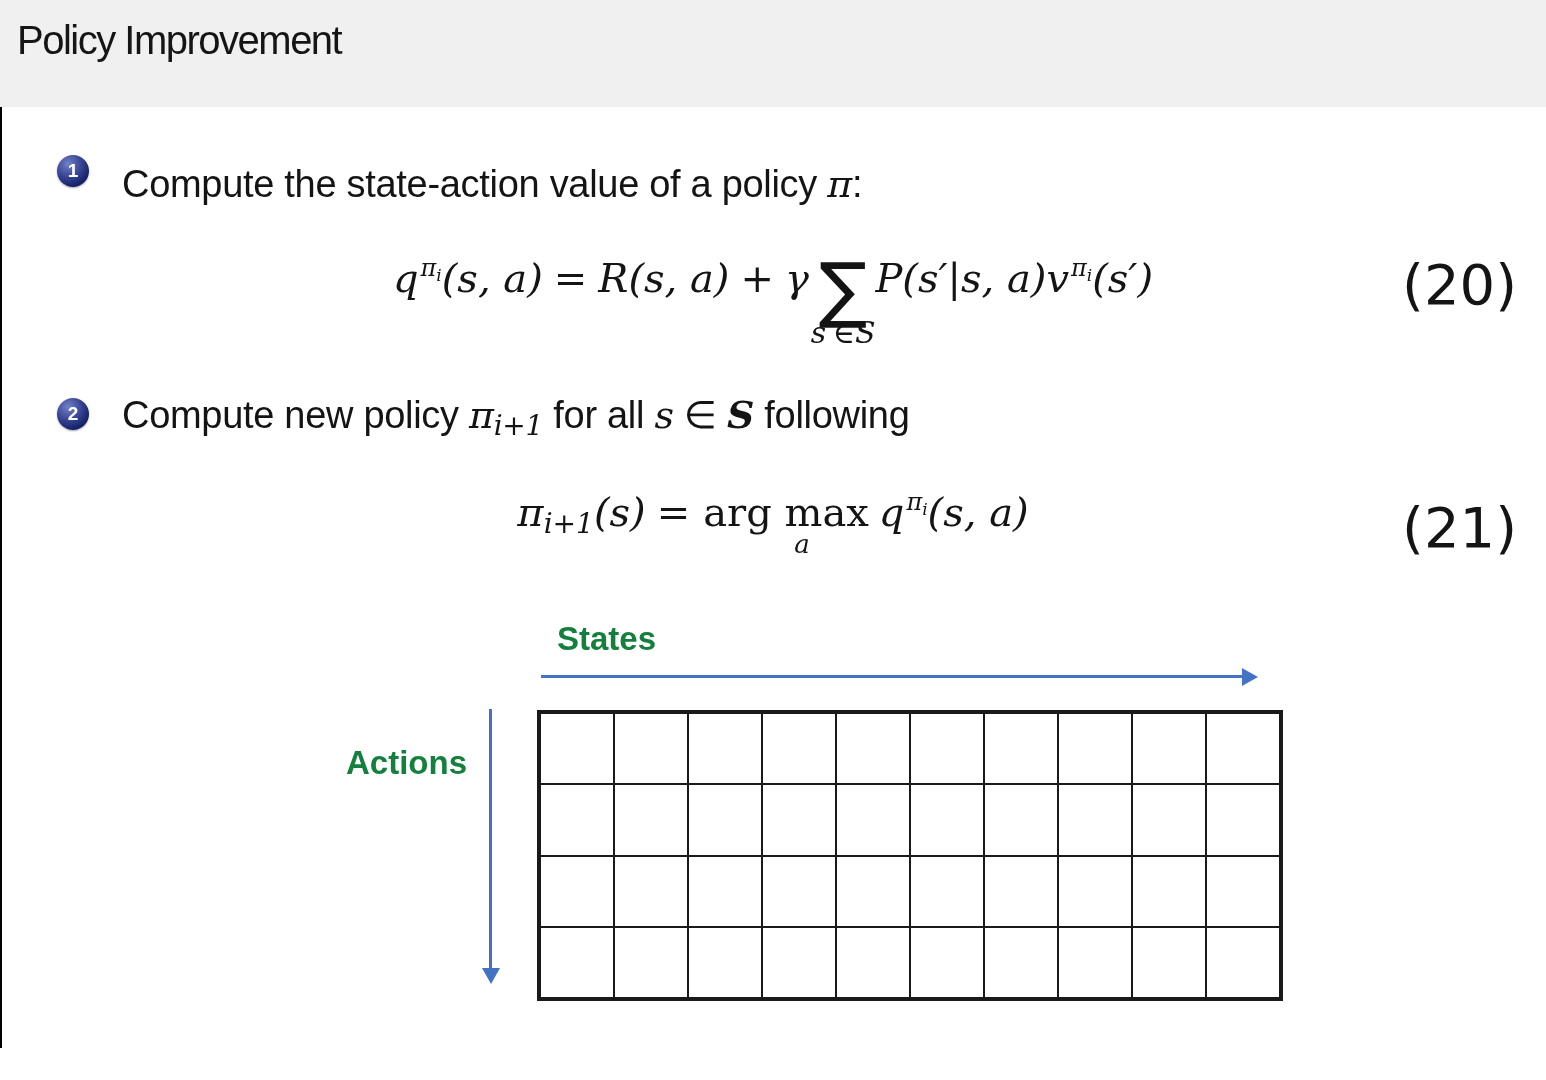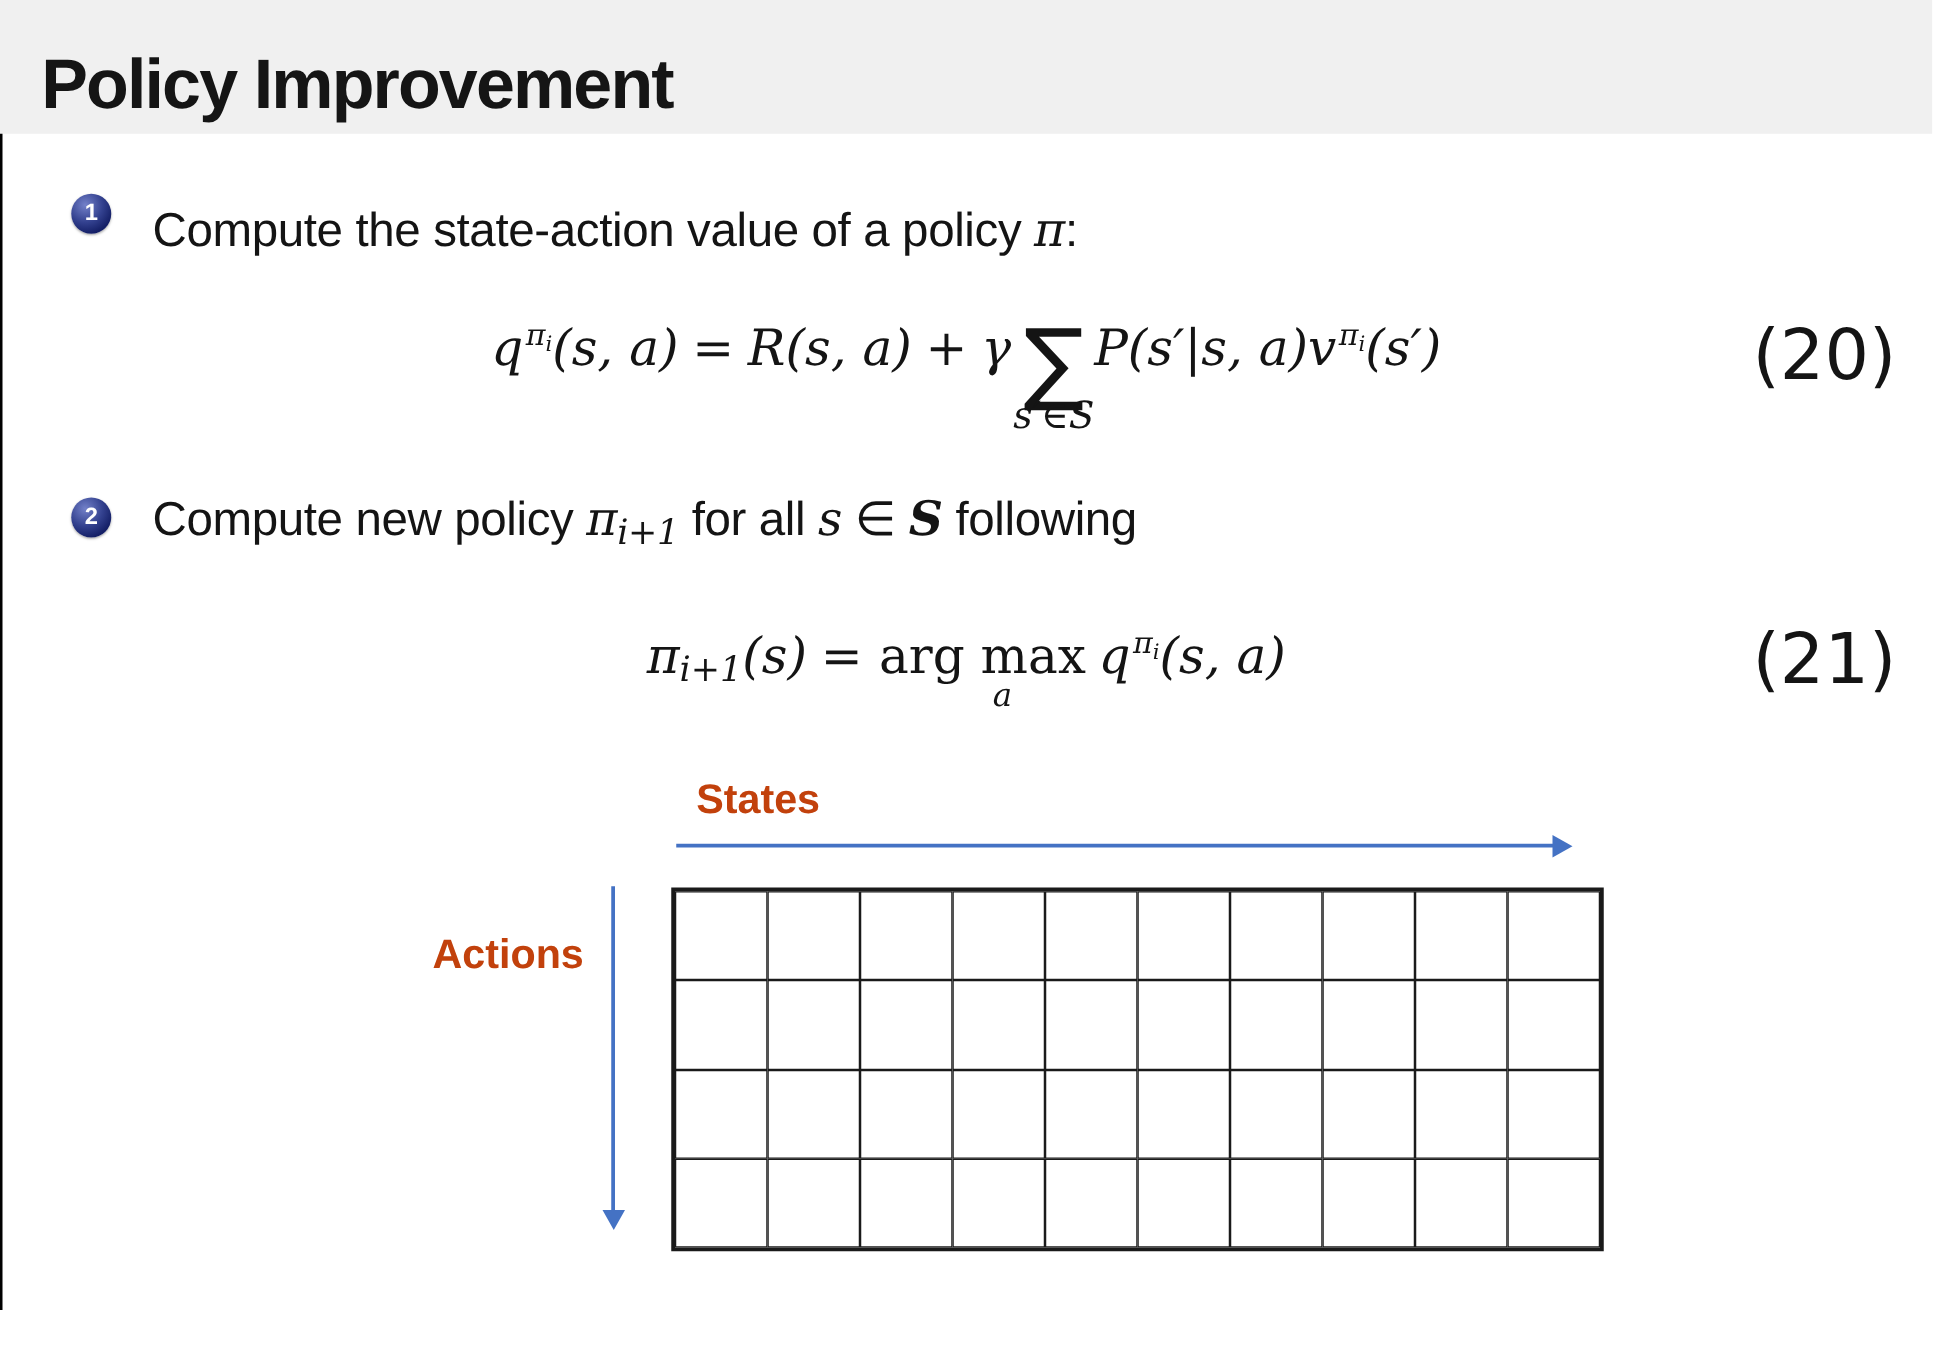--- a/index.html
+++ b/index.html
@@ -11,21 +11,21 @@
     --ball-light:#7381c9;
   }
   html,body{margin:0;padding:0;background:#ffffff;}
   .slide{
     position:relative;width:1546px;height:1080px;background:#ffffff;overflow:hidden;
     font-family:"Liberation Sans",sans-serif;color:var(--ink);
   }
   .left-edge{position:absolute;left:0;top:0;width:2px;height:1048px;background:#000;}
   .title-band{position:absolute;left:0;top:0;right:0;height:107px;background:var(--band);}
   .title{
-    position:absolute;left:17px;top:18px;margin:16px;font-size:56px;font-weight:bold;
+    position:absolute;left:17px;top:18px;margin:0;font-size:40px;font-weight:normal;
     letter-spacing:-1.5px;color:#151515;
   }
 
   
   .ball{
     position:absolute;width:32px;height:32px;border-radius:50%;
     background:radial-gradient(circle at 35% 28%, var(--ball-light) 0%, #33418f 45%, var(--ball-dark) 75%);
     color:#fff;display:flex;align-items:center;justify-content:center;
     font-size:19px;font-weight:bold;box-shadow:0 1px 2px rgba(0,0,0,.35);
   }
@@ -42,35 +42,35 @@
   .cal{font-family:"DejaVu Serif",serif;font-style:italic;font-weight:600;}
   .tsub{font-size:28px;vertical-align:-7px;line-height:0;}
   .sup{font-size:24px;vertical-align:16px;margin-left:2px;line-height:0;}
   .sup2{font-size:17px;vertical-align:-5px;line-height:0;}
 
   .eqrow{
     position:absolute;left:0;width:100%;box-sizing:border-box;
     text-align:center;font-size:40px;white-space:nowrap;
   }
   .eq20{top:250px;}
-  .eq21{top:502px;}
+  .eq21{top:489px;}
   .mo{margin:0 11px;font-family:"DejaVu Serif",serif;}
   .eq-num{position:absolute;right:29px;font-size:56px;font-family:"DejaVu Sans",sans-serif;}
   .eq-num-20{top:252px;}
   .eq-num-21{top:495px;}
 
   .bigop{position:relative;display:inline-block;vertical-align:middle;margin:0 8px 0 10px;transform:translateY(8px);}
   .sum-glyph{font-size:72px;line-height:.88;display:block;font-family:"DejaVu Sans",sans-serif;font-style:normal;}
   .sum-under{position:absolute;top:100%;left:50%;transform:translateX(-50%);margin-top:-6px;font-size:30px;white-space:nowrap;}
 
   .argmax{position:relative;display:inline-block;margin:0 10px 0 2px;}
   .argmax-under{position:absolute;top:40px;left:55%;font-size:26px;}
 
   
-  .dlabel{position:absolute;font-size:33px;font-weight:bold;color:#c2410c;}
+  .dlabel{position:absolute;font-size:33px;font-weight:bold;color:#15803d;}
   .states-label{left:557px;top:620px;}
   .actions-label{left:346px;top:744px;}
   .qtable-label{left:820px;top:1012px;width:176px;text-align:center;}
 
   .h-arrow{position:absolute;left:541px;top:675px;width:702px;height:3px;background:var(--arrow);}
   .h-head{position:absolute;right:-15px;top:-7.5px;width:0;height:0;
     border-left:16px solid var(--arrow);border-top:9px solid transparent;border-bottom:9px solid transparent;}
   .v-arrow{position:absolute;left:489px;top:709px;width:3px;height:260px;background:var(--arrow);}
   .v-head{position:absolute;bottom:-15px;left:-7.5px;width:0;height:0;
     border-top:16px solid var(--arrow);border-left:9px solid transparent;border-right:9px solid transparent;}

